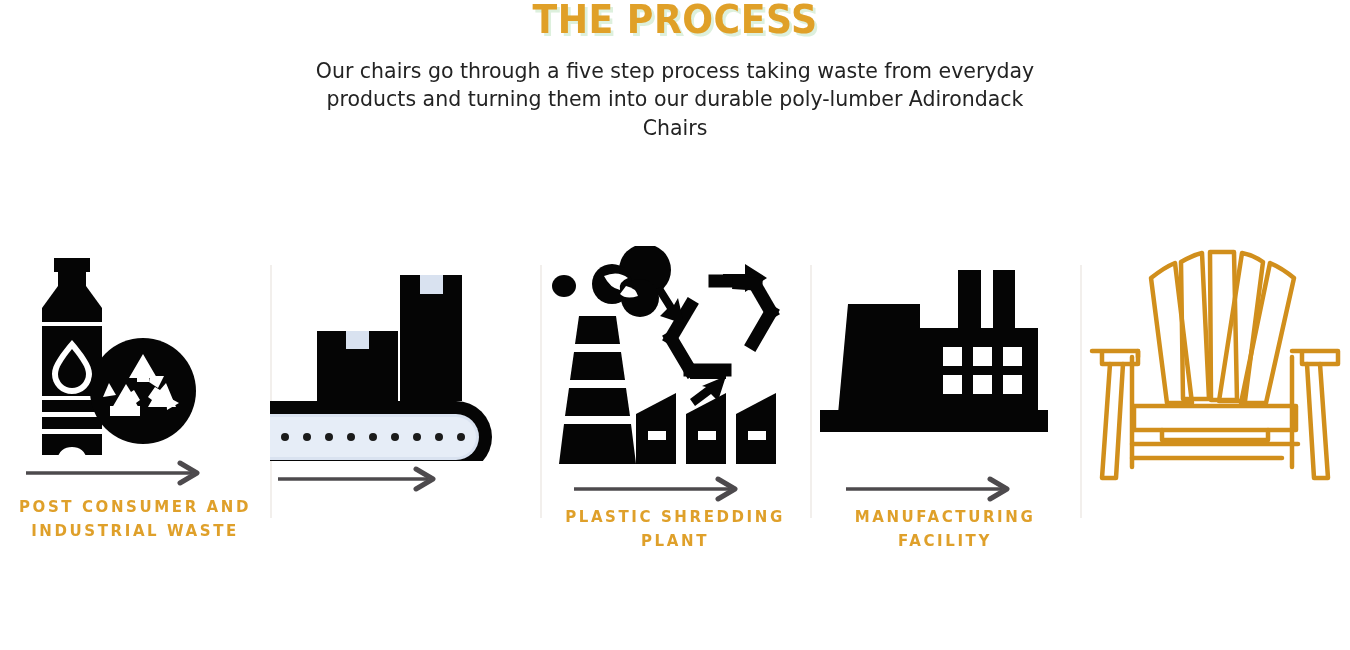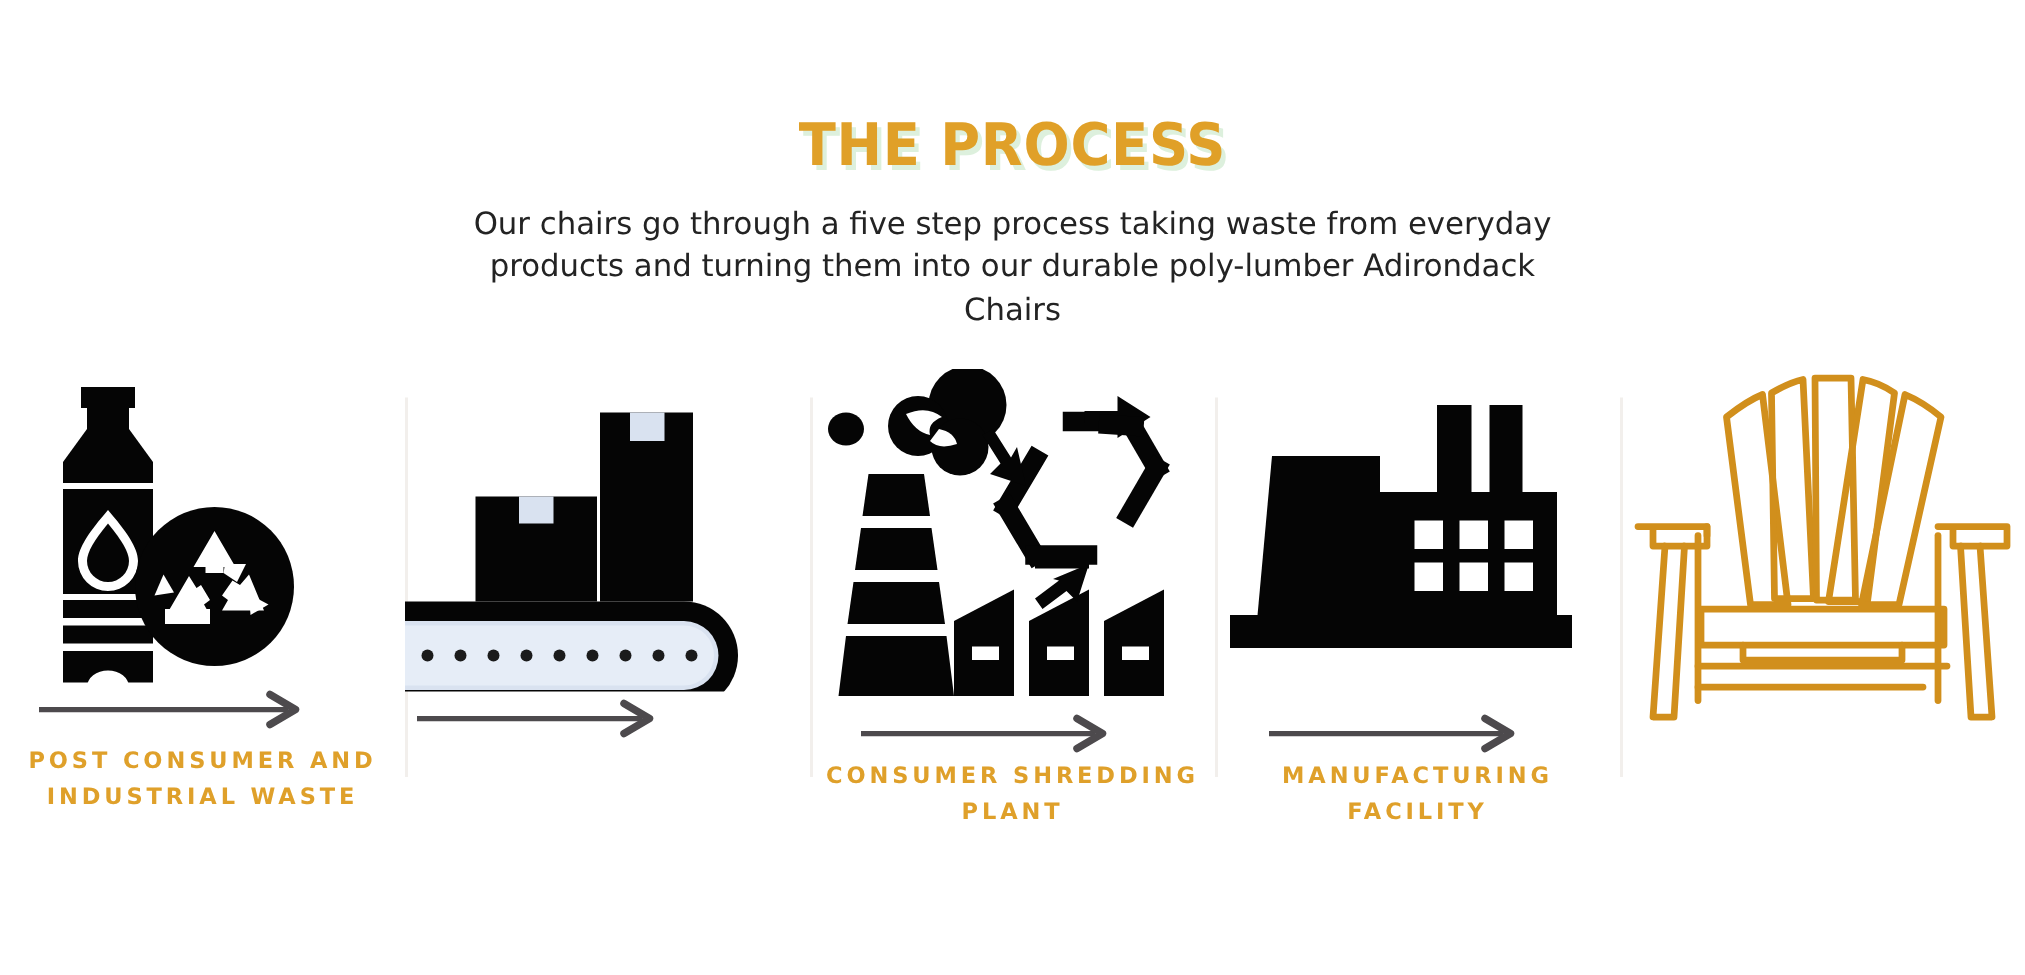--- a/index.html
+++ b/index.html
@@ -12,21 +12,20 @@
     height: 650px;
     overflow: hidden;
     font-family: "DejaVu Sans", "Liberation Sans", sans-serif;
     position: relative;
   }
 
   
   .header {
     width: 100%;
     text-align: center;
-    padding-top: 78px;
     box-sizing: border-box;
   }
   .title {
     font-family: "DejaVu Sans", "Liberation Sans", sans-serif;
     font-size: 39px;
     font-weight: 700;
     letter-spacing: 0.5px;
     color: #e0a028;
     text-shadow: 3px 3px 0 #ddf0dd;
     margin: 0;
@@ -264,21 +263,21 @@
           </g>
         </g>
       </svg>
     </div>
     <div class="arrow">
       <svg width="270" height="26" viewBox="0 0 270 26" xmlns="http://www.w3.org/2000/svg">
         <line x1="34" y1="13" x2="190" y2="13" stroke="#4d4a4d" stroke-width="3.5"></line>
         <polyline points="178,3 195,13 178,23" fill="none" stroke="#4d4a4d" stroke-width="5" stroke-linecap="round" stroke-linejoin="round"></polyline>
       </svg>
     </div>
-    <div class="caption">CONSUMER SHREDDING PLANT</div>
+    <div class="caption">PLASTIC SHREDDING PLANT</div>
   </div>
 
   <div class="step step-4">
     <div class="icon-area">
       <svg width="270" height="205" viewBox="0 0 270 205" xmlns="http://www.w3.org/2000/svg">
         <g fill="#050505">
 
           <rect x="148" y="12" width="23" height="62"></rect>
           <rect x="183" y="12" width="22" height="62"></rect>
 

